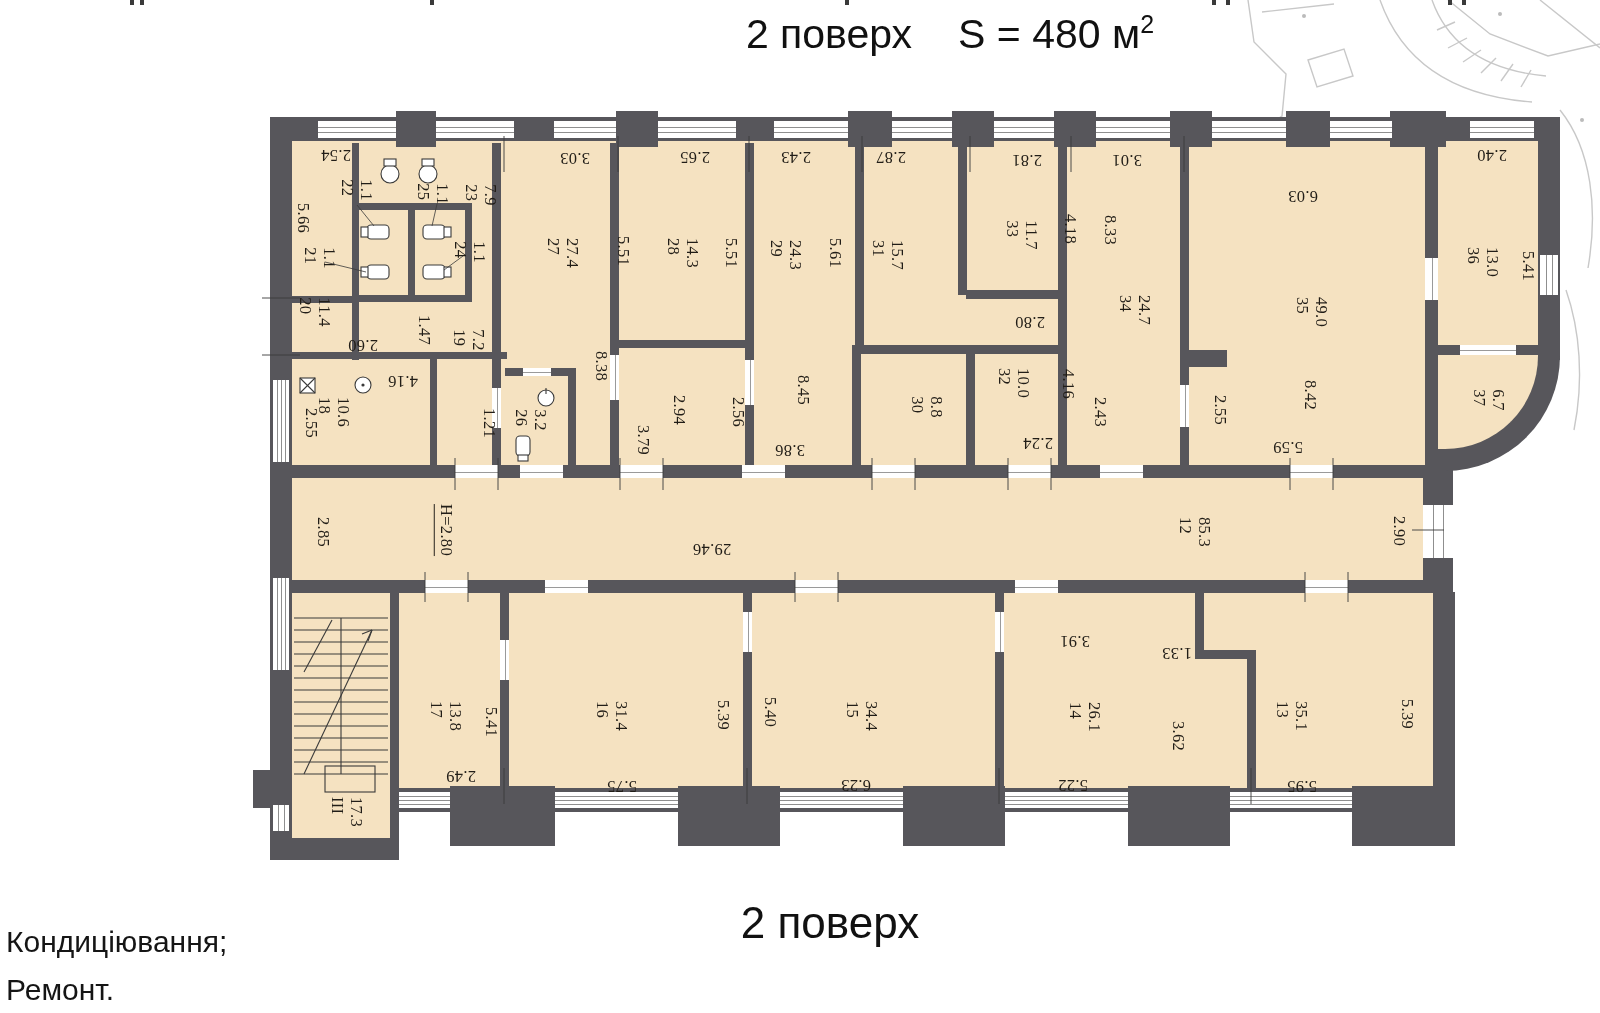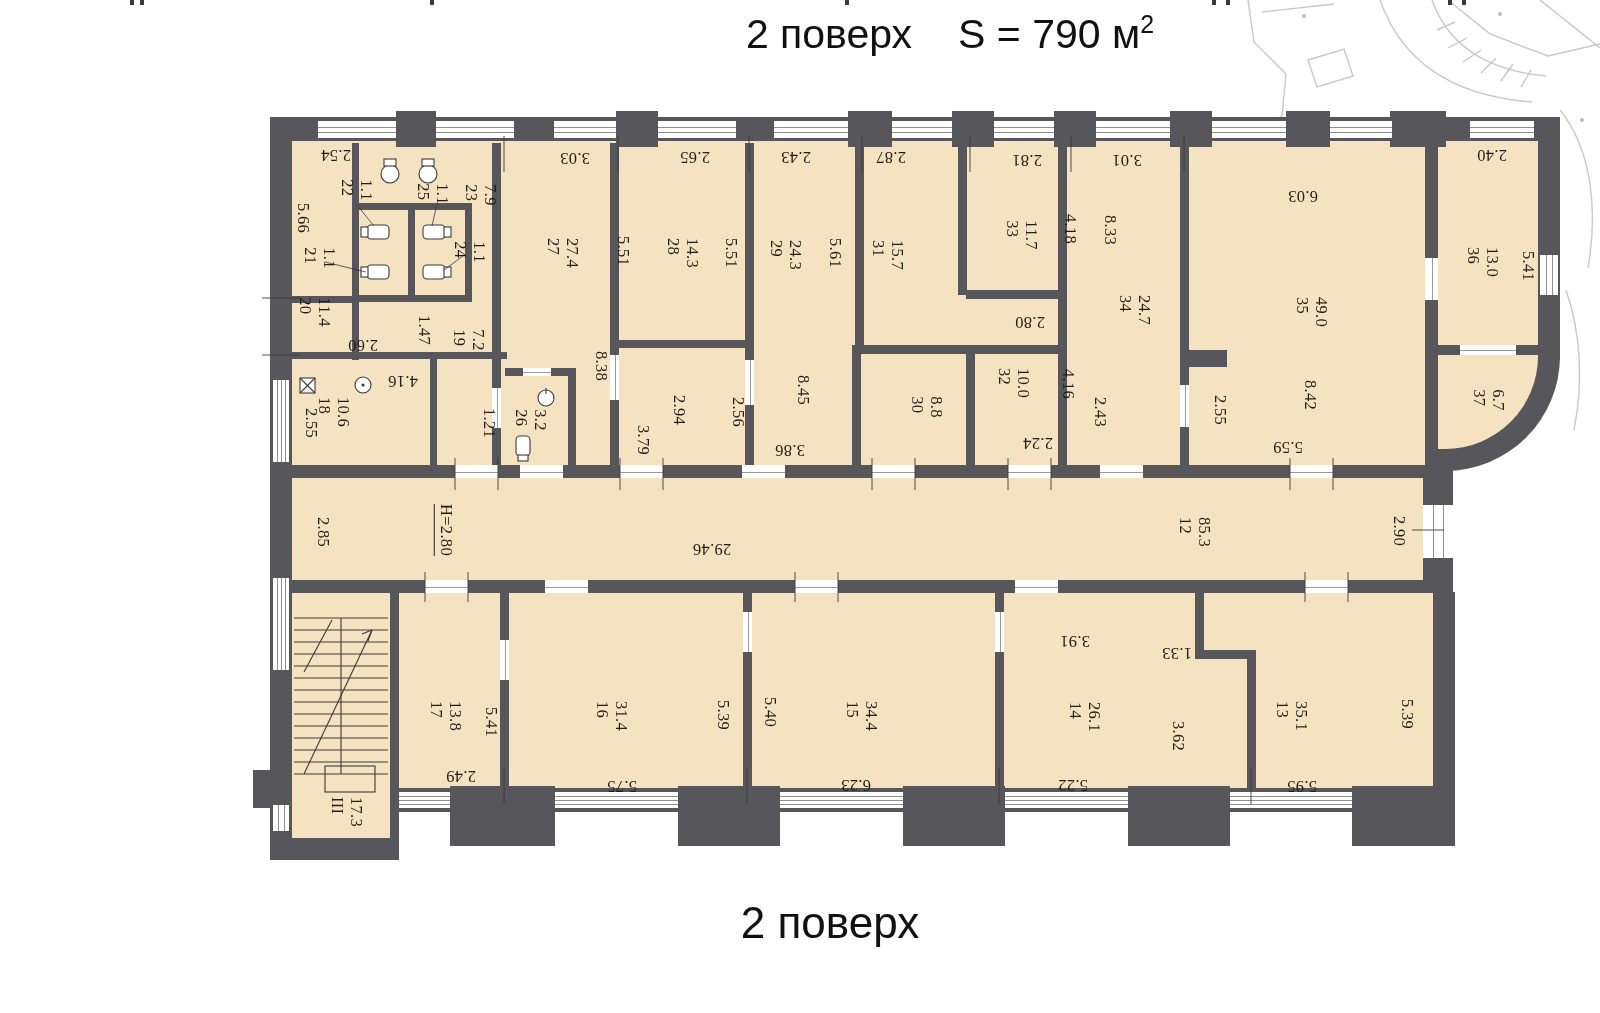--- a/index.html
+++ b/index.html
@@ -53,21 +53,21 @@
       <path d="M1540,0 l60,48"></path>
       <path d="M1560,110 C1592,150 1598,210 1588,268"></path>
       <path d="M1566,290 C1580,330 1584,380 1574,430"></path>
       <circle cx="1304" cy="16" r="2" fill="#bbbbbb" stroke="none"></circle>
       <circle cx="1500" cy="14" r="2" fill="#bbbbbb" stroke="none"></circle>
       <circle cx="1582" cy="120" r="2" fill="#bbbbbb" stroke="none"></circle>
     </g>
   </svg>
 
   <div class="titlebar">
-    <span>2 поверх</span><span class="sp"></span><span>S = 790 м</span><sup>2</sup>
+    <span>2 поверх</span><span class="sp"></span><span>S = 480 м</span><sup>2</sup>
   </div>
 
   <div id="plan" class="abs">
       <div class="bg" style="left: 292px; top: 141px; width: 1141px; height: 647px;"></div>
       <div class="bg" style="left: 1433px; top: 141px; width: 112px; height: 326px; border-bottom-right-radius: 95px;"></div>
       <div class="bg" style="left: 292px; top: 592px; width: 98px; height: 252px;"></div>
       <div class="w" style="left: 270px; top: 117px; width: 1290px; height: 24px;"></div>
       <div class="w" style="left: 270px; top: 117px; width: 22px; height: 743px;"></div>
       <div class="w" style="left: 399px; top: 788px; width: 1056px; height: 24px;"></div>
       <div class="w" style="left: 1433px; top: 592px; width: 22px; height: 220px;"></div>
@@ -489,14 +489,18 @@
           <line x1="838" y1="572" x2="838" y2="602"></line>
         <line x1="1305" y1="572" x2="1305" y2="602"></line>
           <line x1="1348" y1="572" x2="1348" y2="602"></line>
         <line x1="262" y1="298" x2="300" y2="298"></line>
           <line x1="262" y1="355" x2="300" y2="355"></line>
         <line x1="1412" y1="530" x2="1444" y2="530"></line>
       </g>
     </g>
   </svg>
 
+  <div class="footer-note">
+    <div>Кондиціювання;</div>
+    <div>Ремонт.</div>
+  </div>
   <div class="footer-floor">2 поверх</div>
 </div>
 
 </body></html>

